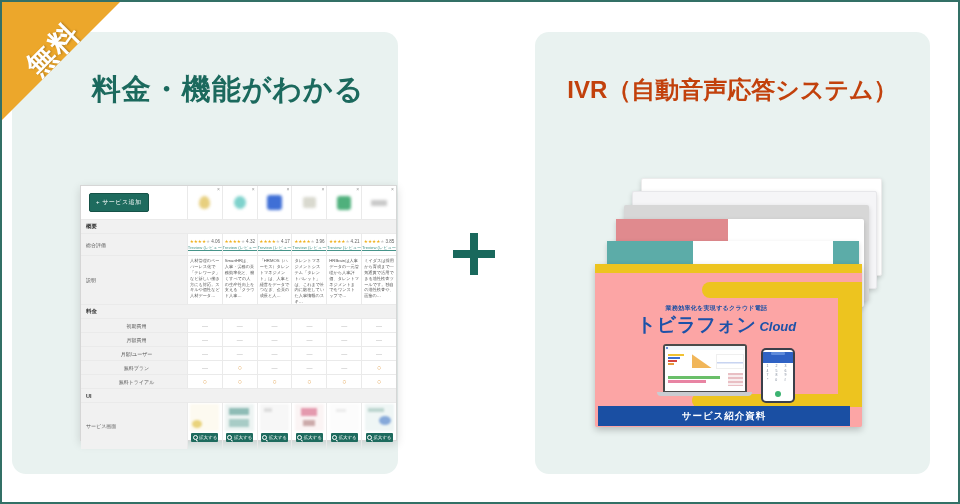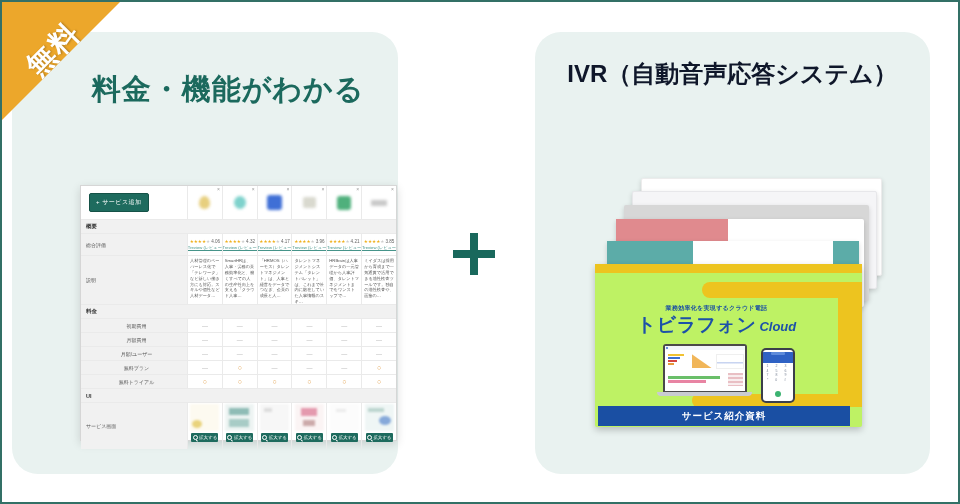--- a/index.html
+++ b/index.html
@@ -1,36 +1,36 @@
 <!DOCTYPE html>
 <html><head>
 <meta charset="utf-8">
 <style>
   html,body{margin:0;padding:0;}
   body{font-family:"Liberation Sans","DejaVu Sans",sans-serif;}
   .page{position:relative;width:960px;height:504px;box-sizing:border-box;background:#ffffff;
         border:2px solid #337066;overflow:hidden;}
 
   
-  .panel{position:absolute;top:30px;height:442px;background:#E9F2F0;border-radius:26px;}
+  .panel{position:absolute;top:30px;height:442px;background:#E9F2F0;border-radius:14px;}
   .panel-left{left:10px;width:386px;}
   .panel-right{left:533px;width:395px;}
 
   
   .ribbon{position:absolute;left:0;top:0;width:118px;height:118px;background:#ECA72B;
           clip-path:polygon(0 0,100% 0,0 100%);z-index:9;}
   .ribbon span{position:absolute;left:2px;top:28px;width:100px;text-align:center;
           transform:rotate(-45deg);color:#fff;font-size:29px;font-weight:bold;letter-spacing:2px;
           text-shadow:1px 1px 2px rgba(0,0,0,.25);}
 
   
   .lt-title{padding-top:38px;padding-left:46px;text-align:center;color:#1B695D;}
   .lt-title .l1{font-size:29px;font-weight:bold;letter-spacing:1px;}
   .lt-title .l2{font-size:47px;font-weight:bold;letter-spacing:3px;margin-top:2px;}
-  .rt-title{padding-top:26px;text-align:center;color:#0f172a;}
+  .rt-title{padding-top:42px;text-align:center;color:#c2410c;}
   .rt-title .l1{font-size:24px;font-weight:bold;}
   .rt-title .l2{font-size:29px;font-weight:bold;letter-spacing:2px;margin-top:6px;}
 
   
   .plus{position:absolute;left:451px;top:231px;width:42px;height:42px;}
   .plus::before{content:"";position:absolute;left:0;top:17px;width:42px;height:8px;background:#19685C;}
   .plus::after{content:"";position:absolute;left:17px;top:0;width:8px;height:42px;background:#19685C;}
 
   
   .table-card{position:absolute;left:68px;top:153px;width:315px;height:254px;background:#fff;
@@ -91,21 +91,21 @@
   
   .sheet{position:absolute;border-radius:2px;box-shadow:0 2px 5px rgba(0,0,0,.16);}
   .s1{left:106px;top:146px;width:239px;height:96px;background:#FFFFFF;border:1px solid #ECECEC;}
   .s2{left:97px;top:159px;width:243px;height:96px;background:#F5F5F7;border:1px solid #E7E7EA;}
   .s3{left:89px;top:173px;width:245px;height:96px;background:#D7D7D7;}
   .s4{left:81px;top:187px;width:248px;height:88px;background:#FFFFFF;}
   .s4 .pink{position:absolute;left:0;top:0;width:112px;height:24px;background:#E08A8E;}
   .s5{left:72px;top:209px;width:252px;height:72px;background:#FFFFFF;}
   .s5 .tealL{position:absolute;left:0;top:0;width:86px;height:34px;background:#5CACA8;}
   .s5 .tealR{position:absolute;right:0;top:0;width:26px;height:34px;background:#5CACA8;}
-  .front{left:60px;top:232px;width:267px;height:163px;background:#bef264;box-shadow:0 3px 7px rgba(0,0,0,.22);}
+  .front{left:60px;top:232px;width:267px;height:163px;background:#fca5a5;box-shadow:0 3px 7px rgba(0,0,0,.22);}
   .y-top{position:absolute;left:0;top:0;width:100%;height:9px;background:#EDC41F;}
   .y-bar1{position:absolute;right:0;top:18px;width:160px;height:16px;background:#EDC41F;border-radius:8px 0 0 8px;}
   .y-band{position:absolute;right:0;top:18px;width:24px;height:125px;background:#EDC41F;}
   .y-bar2{position:absolute;right:0;top:130px;width:170px;height:13px;background:#EDC41F;border-radius:6px 0 0 6px;}
   .tagline{position:absolute;left:0;top:40px;width:243px;text-align:center;font-size:6px;
            color:#1A4FA3;font-weight:bold;letter-spacing:.3px;}
   .biglogo{position:absolute;left:0;top:48px;width:243px;text-align:center;color:#1C51A8;}
   .biglogo .jp{font-size:19px;font-weight:bold;letter-spacing:.5px;}
   .biglogo .en{font-size:13px;font-weight:bold;font-style:italic;margin-left:3px;}
   .footerbar{position:absolute;left:3px;bottom:1px;width:252px;height:20px;background:#1A4FA3;

